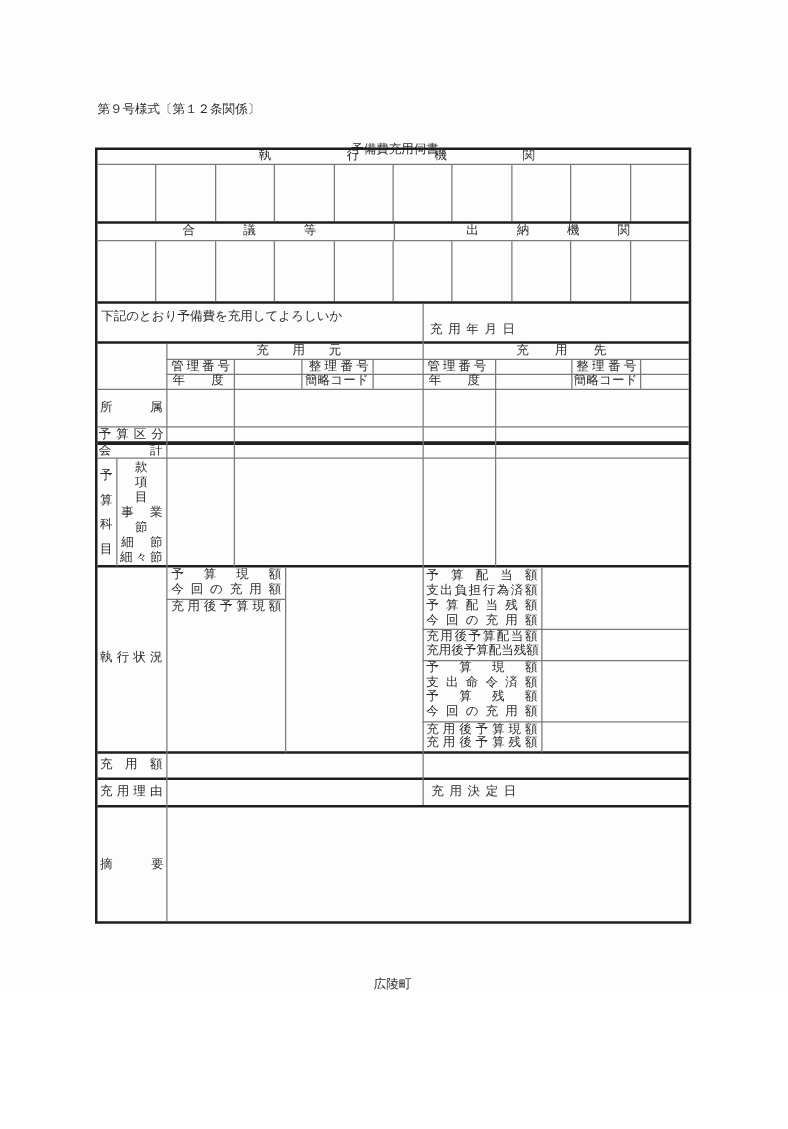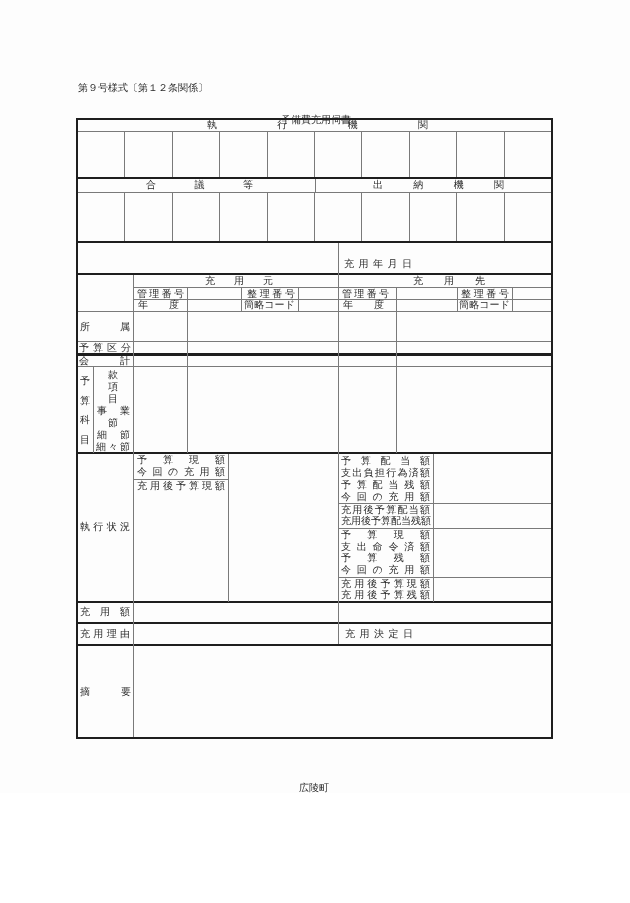--- a/index.html
+++ b/index.html
@@ -106,20 +106,21 @@
     <div class="seal-cell"></div>
     <div class="seal-cell"></div>
     <div class="seal-cell"></div>
     <div class="seal-cell"></div>
     <div class="seal-cell"></div>
     <div class="seal-cell"></div>
     <div class="seal-cell"></div>
     <div class="seal-cell"></div>
   </div>
 
+  <div class="t" style="left:81px;top:248px;">下記のとおり予備費を充用してよろしいか</div>
   <div class="t dist" style="left:344px;top:258px;width:68px;">
       <span>充</span>
       <span>用</span>
       <span>年</span>
       <span>月</span>
       <span>日</span>
     </div>
   <div class="field" style="left:415px;top:243px;width:136px;height:30px;"></div>
 
   <div class="t dist" style="left:205px;top:275px;width:68px;">

